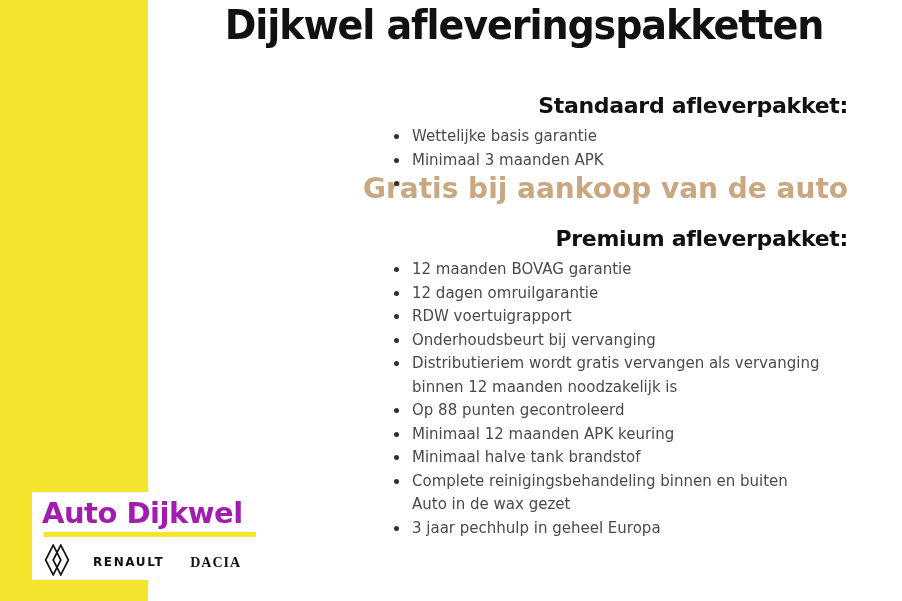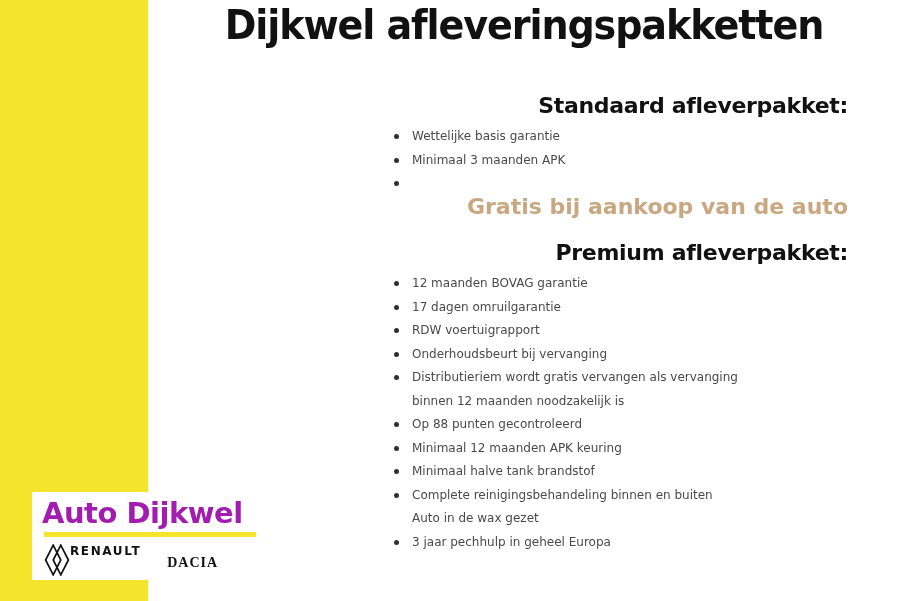--- a/index.html
+++ b/index.html
@@ -59,22 +59,22 @@
     margin: 4px 12px 0 12px;
   }
   .logo-brands {
     display: flex;
     align-items: center;
     gap: 26px;
     padding: 7px 0 0 12px;
   }
   .renault-mark {
     display: flex;
-    align-items: flex-start;
-    gap: 0;
+    align-items: center;
+    gap: 23px;
   }
   .renault-word {
     font-family: "DejaVu Sans", sans-serif;
     font-weight: bold;
     font-size: 12px;
     letter-spacing: 1.6px;
     color: #111111;
   }
   .dacia-word {
     font-family: Liberation Serif, serif;
@@ -125,21 +125,21 @@
   .heading-premium  { margin-top: 22px; }
 
   ul.feature-list {
     list-style: none;
     margin: 7px 0 0 0;
     padding: 0;
   }
   ul.feature-list li {
     position: relative;
     font-family: "DejaVu Sans", sans-serif;
-    font-size: 12px;
+    font-size: 15px;
     line-height: 23.5px;
     color: #4a4a4a;
     padding-left: 246px;
     margin: 0;
   }
   ul.feature-list li .bullet {
     position: absolute;
     left: 228px;
     top: 9px;
     width: 5px;
@@ -148,25 +148,24 @@
     border-radius: 50%;
   }
   ul.feature-list li .li-text {
     display: block;
     white-space: pre-line;
   }
 
   .promo-line {
     font-family: "DejaVu Sans", sans-serif;
     font-weight: bold;
-    font-size: 22px;
+    font-size: 28px;
     color: #c9a881;
     text-align: right;
     padding-right: 34px;
-    margin-top: 22px;
     white-space: nowrap;
   }
 </style>
 </head>
 <body>
 
 <div id="page">
 
   <div class="yellow-band"></div>
 
@@ -194,21 +193,21 @@
 
     <div class="section-heading heading-premium">Premium afleverpakket:</div>
 
     <ul class="feature-list">
       <li>
         <span class="bullet"></span>
         <span class="li-text">12 maanden BOVAG garantie</span>
       </li>
       <li>
         <span class="bullet"></span>
-        <span class="li-text">17 dagen omruilgarantie</span>
+        <span class="li-text">12 dagen omruilgarantie</span>
       </li>
       <li>
         <span class="bullet"></span>
         <span class="li-text">RDW voertuigrapport</span>
       </li>
       <li>
         <span class="bullet"></span>
         <span class="li-text">Onderhoudsbeurt bij vervanging</span>
       </li>
       <li>

